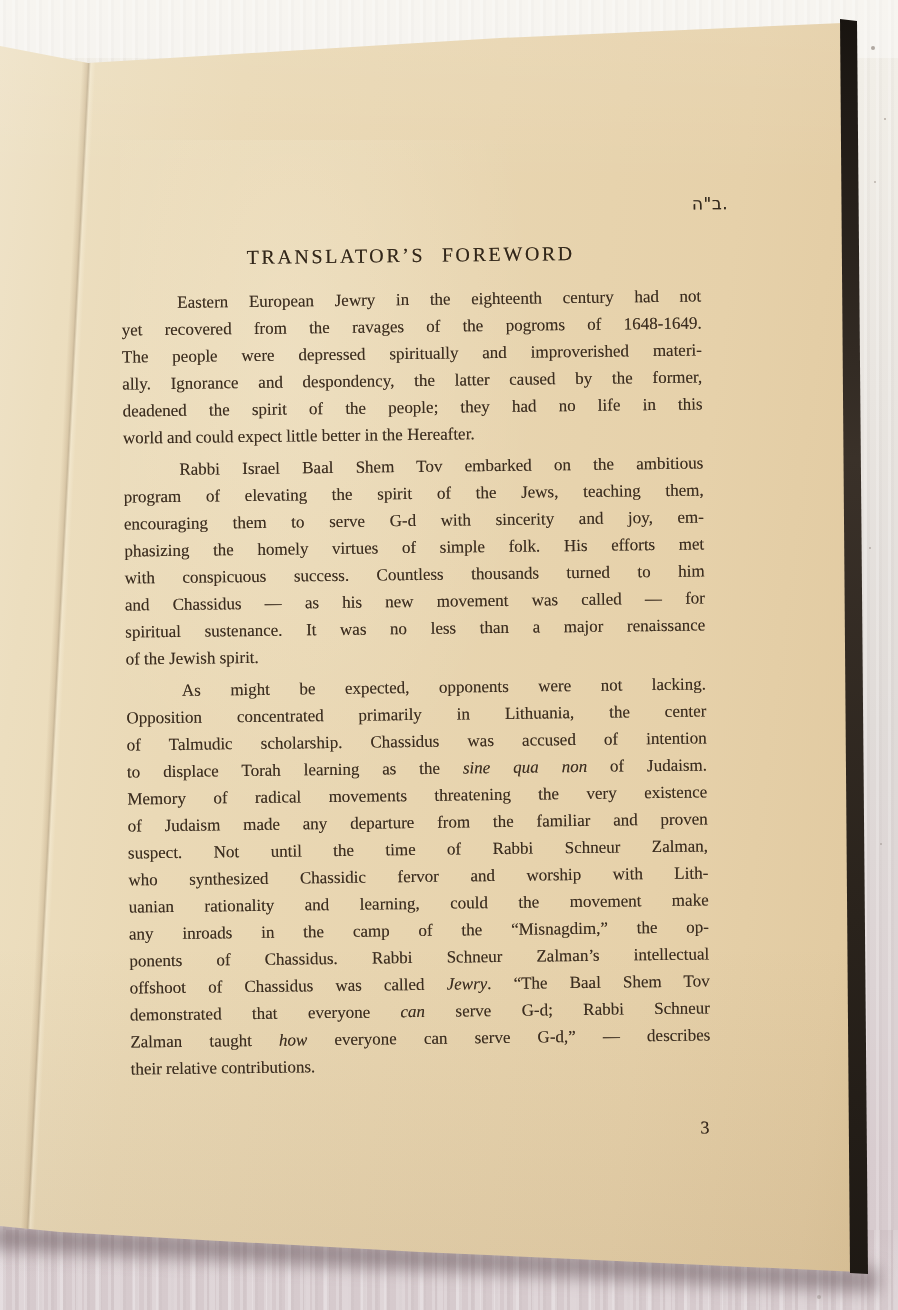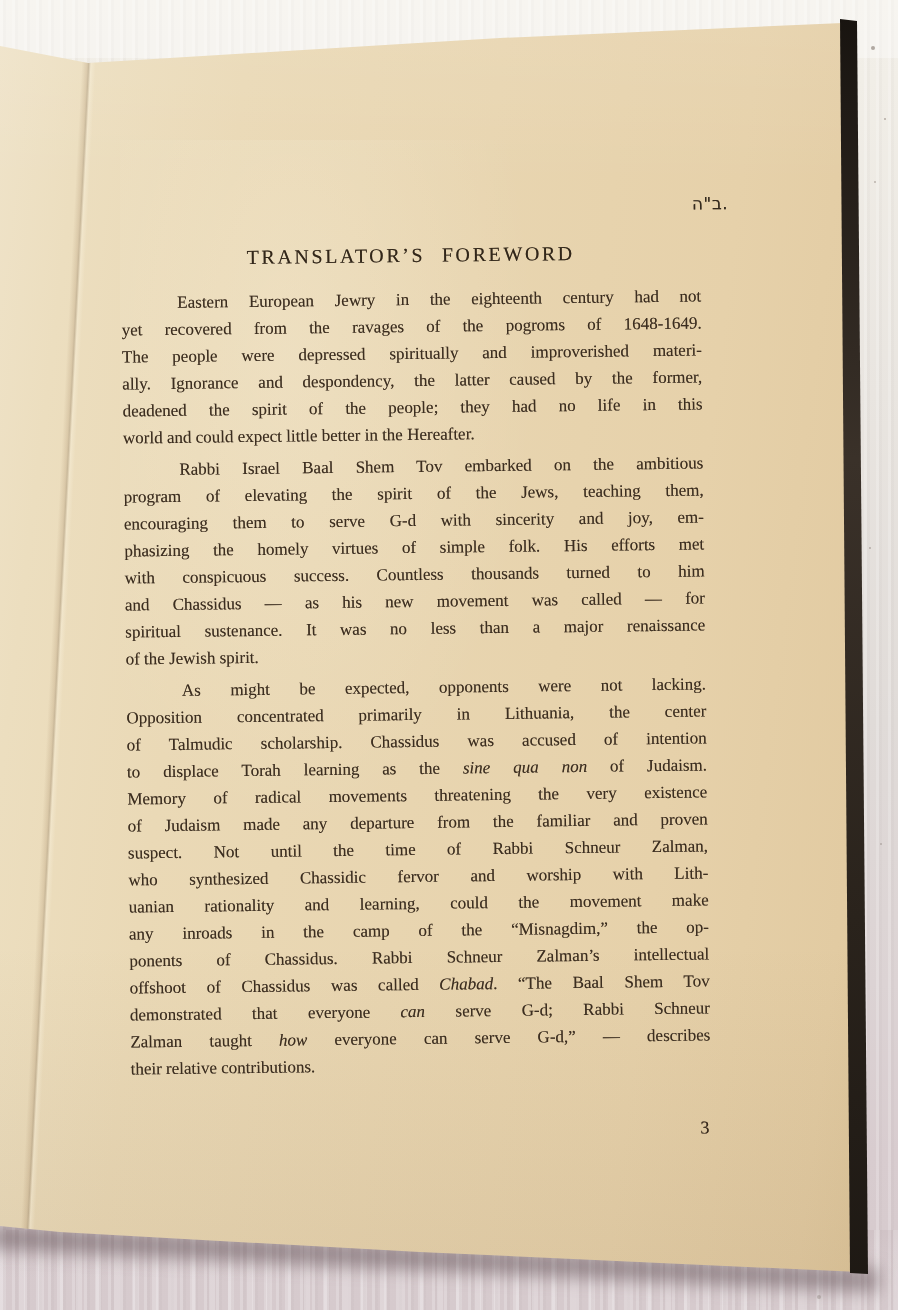--- a/index.html
+++ b/index.html
@@ -168,21 +168,21 @@
           <div class="line just"><span>Opposition concentrated primarily in Lithuania, the center</span></div>
           <div class="line just"><span>of Talmudic scholarship. Chassidus was accused of intention</span></div>
           <div class="line just"><span>to displace Torah learning as the </span><i>sine qua non</i><span> of Judaism.</span></div>
           <div class="line just"><span>Memory of radical movements threatening the very existence</span></div>
           <div class="line just"><span>of Judaism made any departure from the familiar and proven</span></div>
           <div class="line just"><span>suspect. Not until the time of Rabbi Schneur Zalman,</span></div>
           <div class="line just"><span>who synthesized Chassidic fervor and worship with Lith-</span></div>
           <div class="line just"><span>uanian rationality and learning, could the movement make</span></div>
           <div class="line just"><span>any inroads in the camp of the “Misnagdim,” the op-</span></div>
           <div class="line just"><span>ponents of Chassidus. Rabbi Schneur Zalman’s intellectual</span></div>
-          <div class="line just"><span>offshoot of Chassidus was called </span><i>Chabad</i><span>. “The Baal Shem Tov</span></div>
+          <div class="line just"><span>offshoot of Chassidus was called </span><i>Jewry</i><span>. “The Baal Shem Tov</span></div>
           <div class="line just"><span>demonstrated that everyone </span><i>can</i><span> serve G-d; Rabbi Schneur</span></div>
           <div class="line just"><span>Zalman taught </span><i>how</i><span> everyone can serve G-d,” — describes</span></div>
           <div class="line"><span>their relative contributions.</span></div>
         </div>
       </div>
     <div class="pageno">3</div>
   </div>
 </div>
 
 </body></html>

